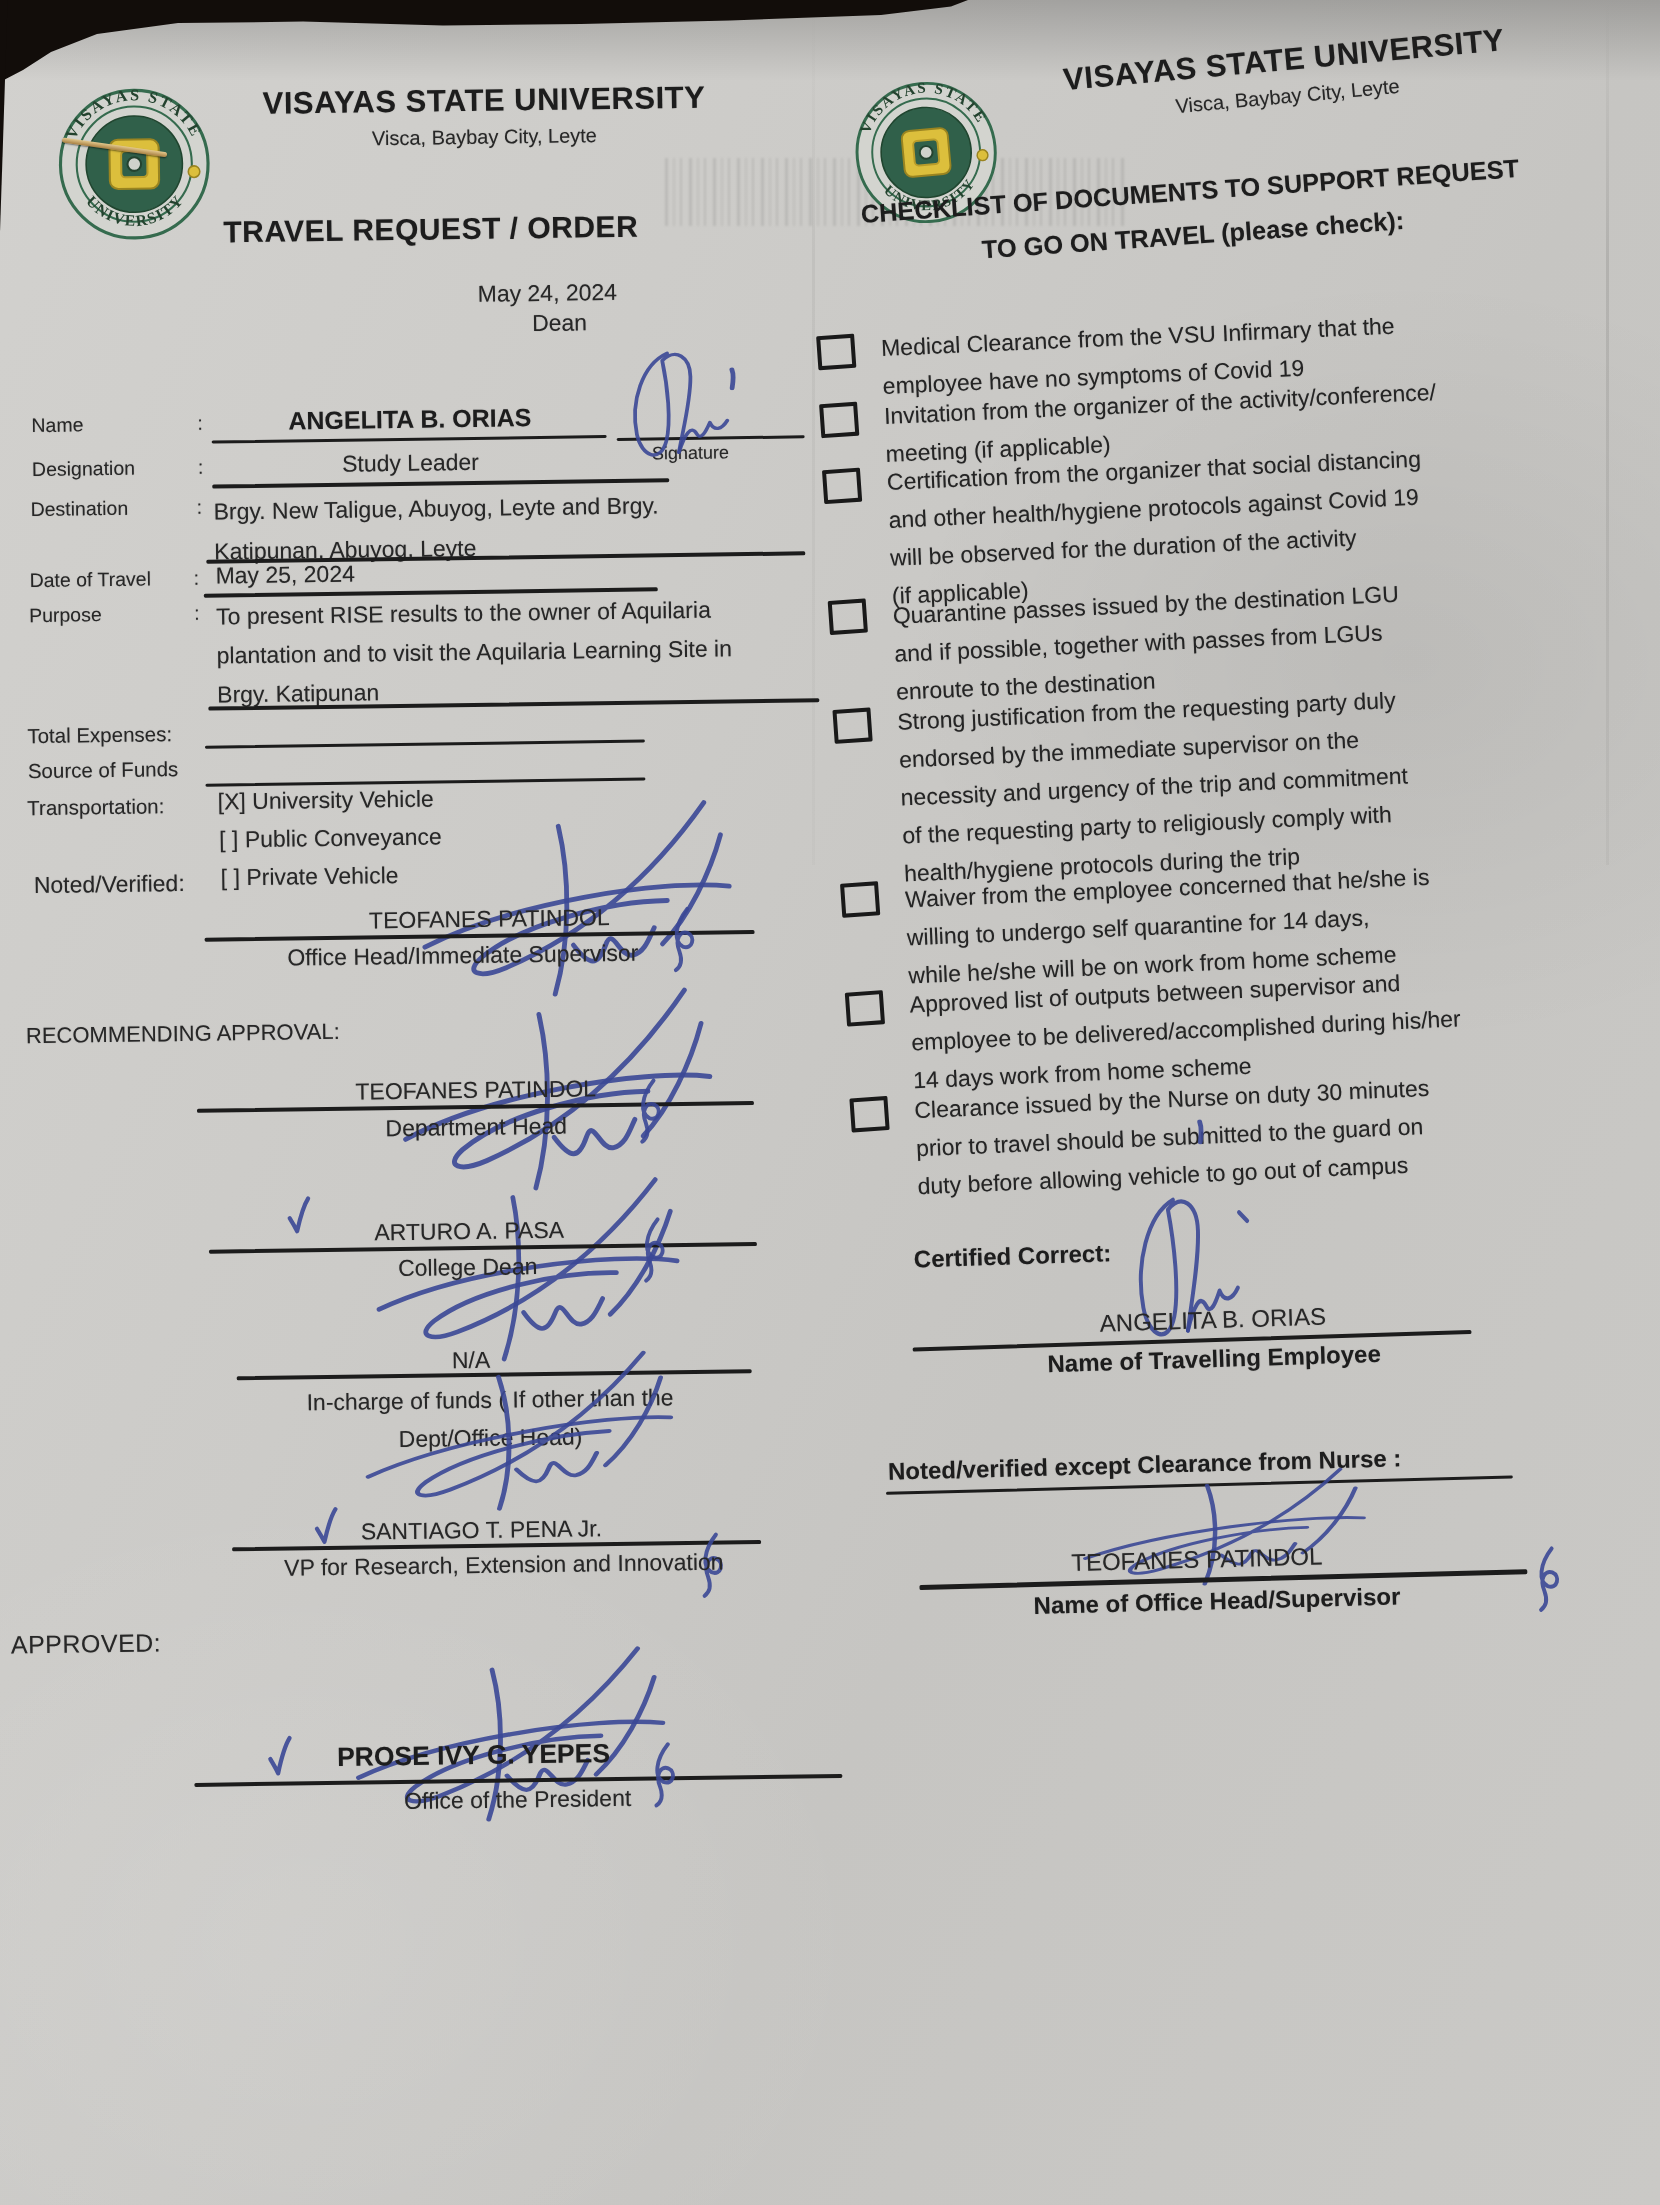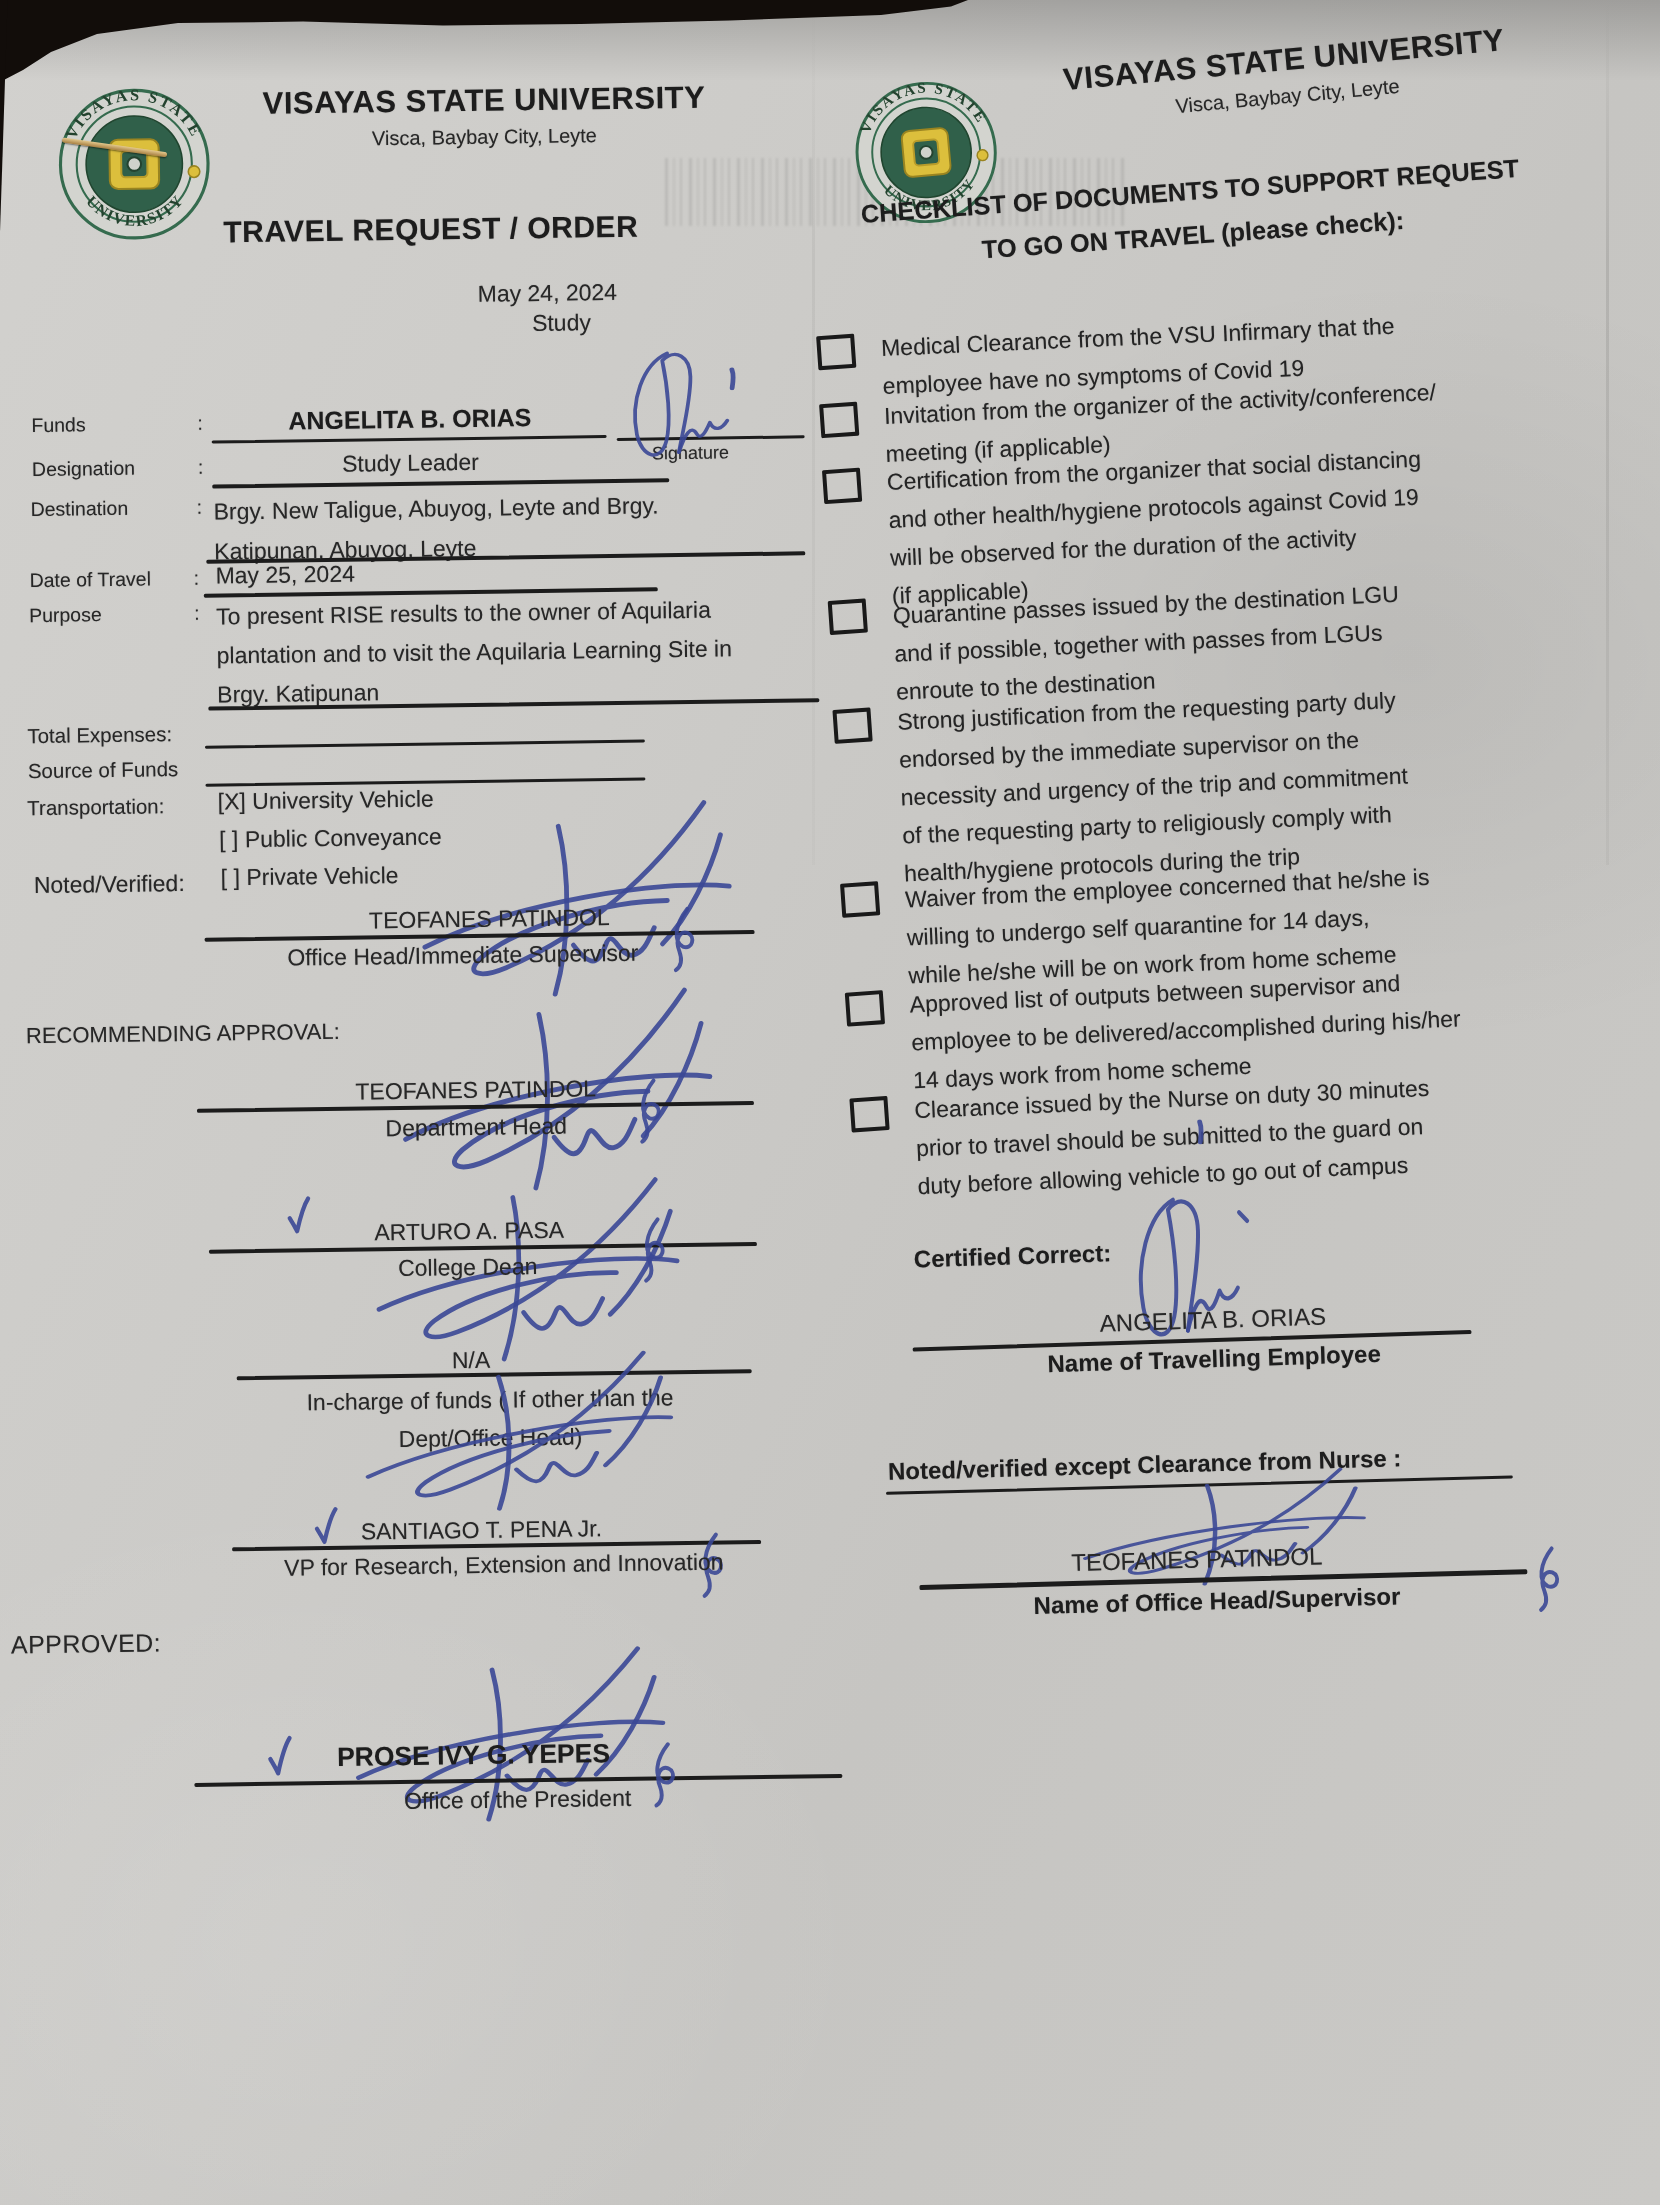--- a/index.html
+++ b/index.html
@@ -87,23 +87,23 @@
     <circle cx="150" cy="150" r="13" fill="#cfd2cb" stroke="#24432f" stroke-width="4"></circle>
     <circle cx="264" cy="166" r="11" fill="#dcbf3c" stroke="#9a8420" stroke-width="3"></circle>
   </svg>
   <div class="staple"></div>
 
   <div class="abs txt bold ctr" style="left:249px;top:88px;width:476px;font-size:31px;letter-spacing:0.5px;">VISAYAS STATE UNIVERSITY</div>
   <div class="abs txt ctr" style="left:249px;top:131px;width:476px;font-size:20px;">Visca, Baybay City, Leyte</div>
   <div class="abs txt bold ctr" style="left:216px;top:217px;width:432px;font-size:30px;letter-spacing:0.5px;">TRAVEL REQUEST / ORDER</div>
 
   <div class="abs txt" style="left:478px;top:286px;font-size:23px;">May 24, 2024</div>
-  <div class="abs txt" style="left:532px;top:316px;font-size:23px;">Study</div>
-
-  <div class="abs txt lbl" style="left:30px;top:413px;">Funds</div>
+  <div class="abs txt" style="left:532px;top:316px;font-size:23px;">Dean</div>
+
+  <div class="abs txt lbl" style="left:30px;top:413px;">Name</div>
   <div class="abs txt lbl" style="left:196px;top:413px;">:</div>
   <div class="abs txt bold ctr" style="left:211px;top:409px;width:395px;font-size:25px;">ANGELITA B. ORIAS</div>
   <div class="ln" style="left:210px;top:442px;width:395px;"></div>
   <div class="ln" style="left:615px;top:445px;width:188px;height:2.7px;"></div>
   <div class="abs txt" style="left:650px;top:451px;font-size:18px;">Signature</div>
 
   <div class="abs txt lbl" style="left:30px;top:457px;">Designation</div>
   <div class="abs txt lbl" style="left:196px;top:457px;">:</div>
   <div class="abs txt ctr val" style="left:211px;top:454px;width:395px;">Study Leader</div>
   <div class="ln" style="left:210px;top:486px;width:457px;height:3.8px;"></div>

